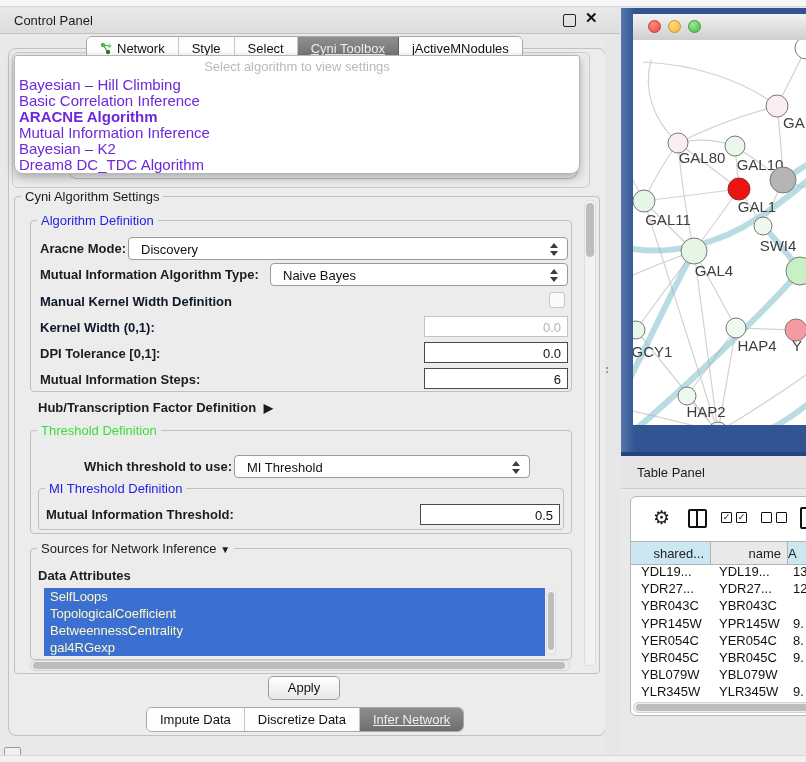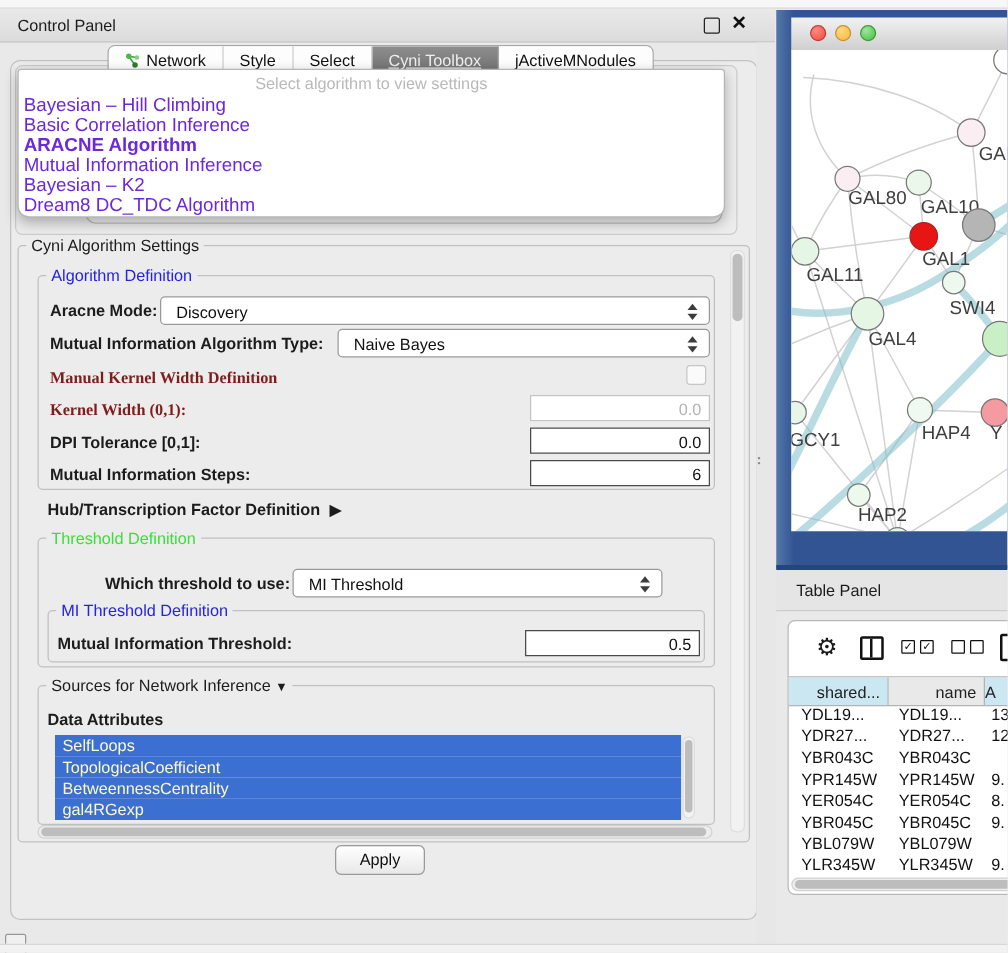--- a/index.html
+++ b/index.html
@@ -48,21 +48,21 @@
   .combo .val{position:absolute;left:12px;top:4px;font-size:13px;color:#111;white-space:nowrap;}
   .spin{position:absolute;right:9px;top:4px;width:9px;height:15px;}
   .spin:before,.spin:after{content:"";position:absolute;left:1px;border-left:4px solid transparent;border-right:4px solid transparent;}
   .spin:before{top:1px;border-bottom:5px solid #3c3c3c;}
   .spin:after{bottom:1px;border-top:5px solid #3c3c3c;}
   .tfield{position:absolute;background:#fff;box-sizing:border-box;font-size:13px;text-align:right;padding:3px 6px 0 0;}
   .tfield.on{border:1px solid #4a4a4a;color:#111;}
   .tfield.off{border:1px solid #c4c4c4;color:#b3b3b3;}
   .cbox{position:absolute;width:14px;height:14px;border:1px solid #c6c6c6;background:#fafafa;border-radius:3px;}
   .rowlabel{position:absolute;font-size:13px;font-weight:bold;color:#1c1c1c;white-space:nowrap;}
-  .rowlabel.dis{color:#7f1d1d;font-family:Liberation Serif, serif;}
+  .rowlabel.dis{color:#0f172a;}
 
   
   .srclist{left:44px;top:588px;width:501px;height:68px;overflow:hidden;}
   .srcitem{height:17px;background:#3c6fd2;color:#fef9c3;font-size:13px;line-height:17px;padding-left:6px;}
   .vsb{position:absolute;background:#f2f2f2;border:1px solid #dedede;border-radius:5px;box-sizing:border-box;}
   .vsb .th{position:absolute;left:1px;right:1px;background:#bdbdbd;border-radius:4px;}
   .hsb{position:absolute;background:#ededed;border:1px solid #d2d2d2;border-radius:6px;box-sizing:border-box;}
   .hsb .th{position:absolute;top:1px;bottom:1px;background:#bdbdbd;border-radius:4px;}
 
   .applybtn{left:268px;top:676px;width:70px;height:22px;background:linear-gradient(#ffffff,#e8e8e8);
@@ -214,20 +214,31 @@
     </div>
   <div class="abs vsb" style="left:546px;top:589px;width:10px;height:66px">
     <div class="th" style="top:2px;height:58px"></div>
   </div>
   <div class="abs hsb" style="left:30px;top:660px;width:540px;height:11px">
     <div class="th" style="left:2px;width:532px"></div>
   </div>
 
   <div class="abs applybtn">Apply</div>
 
+  <div class="abs tabstrip" id="bottom-tabs" style="left:146px;top:707px">
+      <div class="tabseg">
+        <span>Impute Data</span>
+      </div>
+      <div class="tabseg">
+        <span>Discretize Data</span>
+      </div>
+      <div class="tabseg sel">
+        <span>Infer Network</span>
+      </div>
+    </div>
 
   <div class="abs miniicon"></div>
   <div class="abs bottomstrip"></div>
 
   <div class="abs netframe">
     <div class="nettitle">
       <span class="light" style="left:15px;background:radial-gradient(circle at 35% 30%,#ff8a7e,#ee4b40);border:1px solid #c03a32"></span>
       <span class="light" style="left:35px;background:radial-gradient(circle at 35% 30%,#ffd97e,#f5b73c);border:1px solid #c89030"></span>
       <span class="light" style="left:55px;background:radial-gradient(circle at 35% 30%,#9fe69a,#44bd44);border:1px solid #3a9a3a"></span>
     </div>

